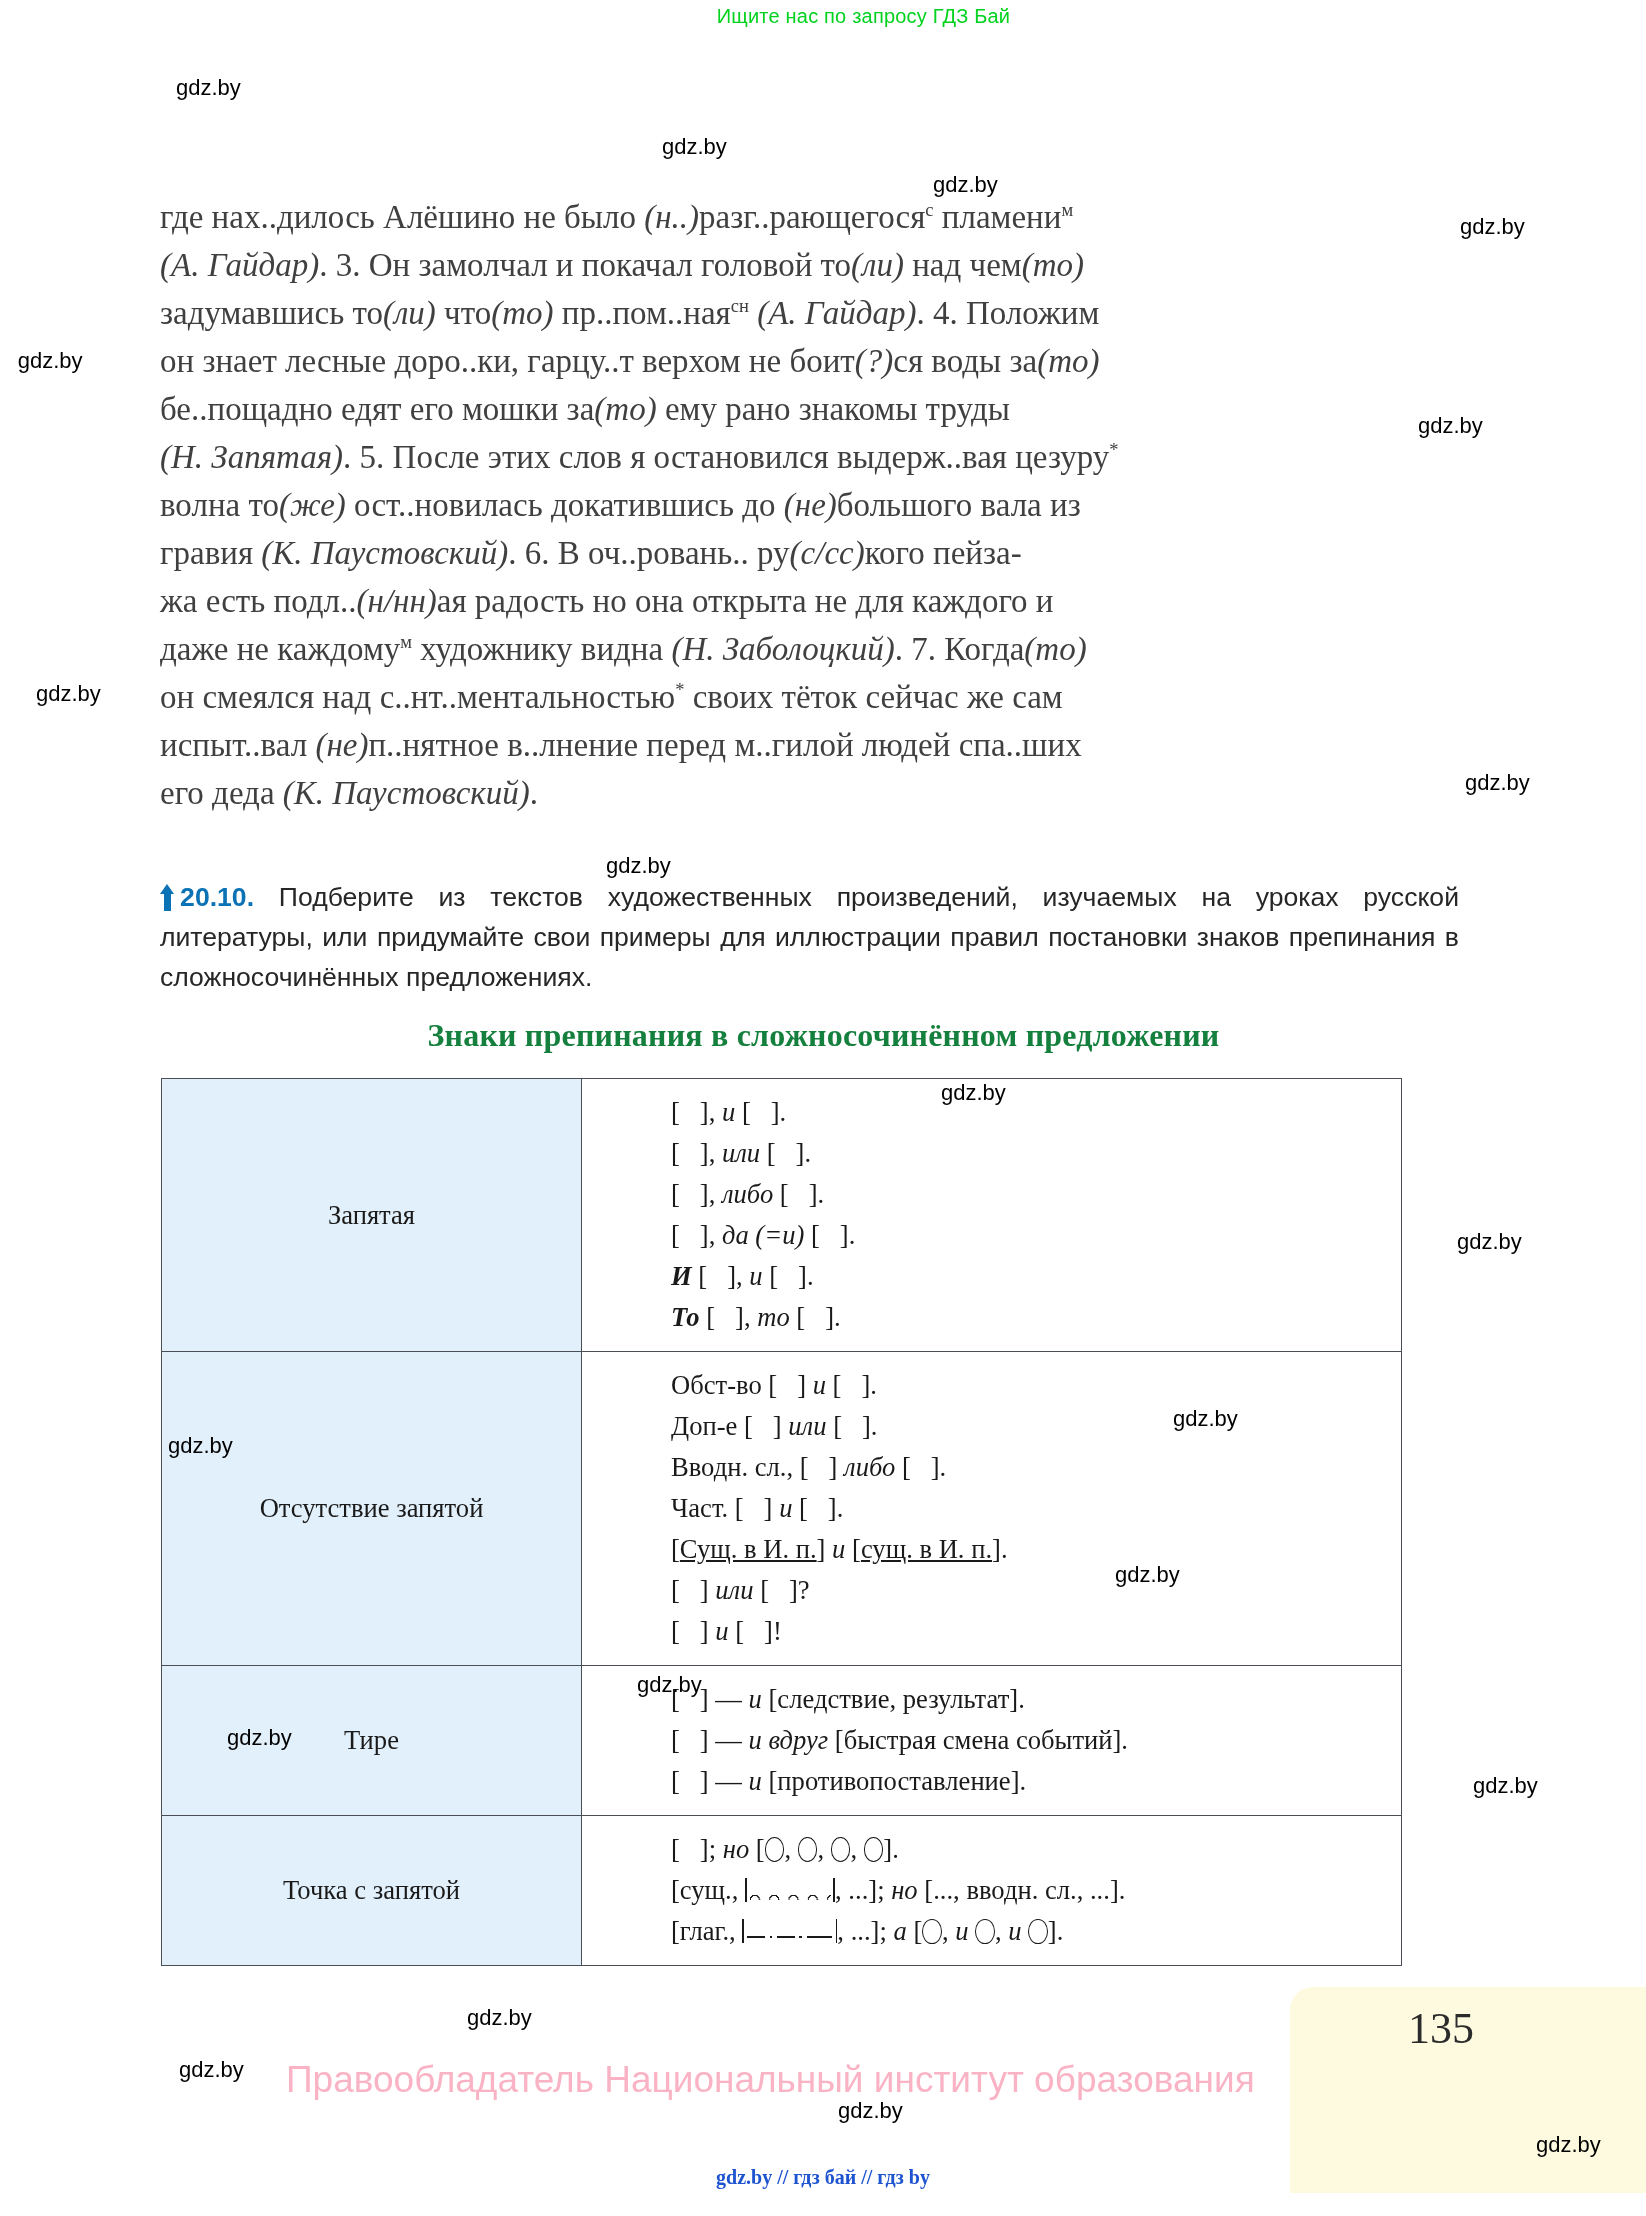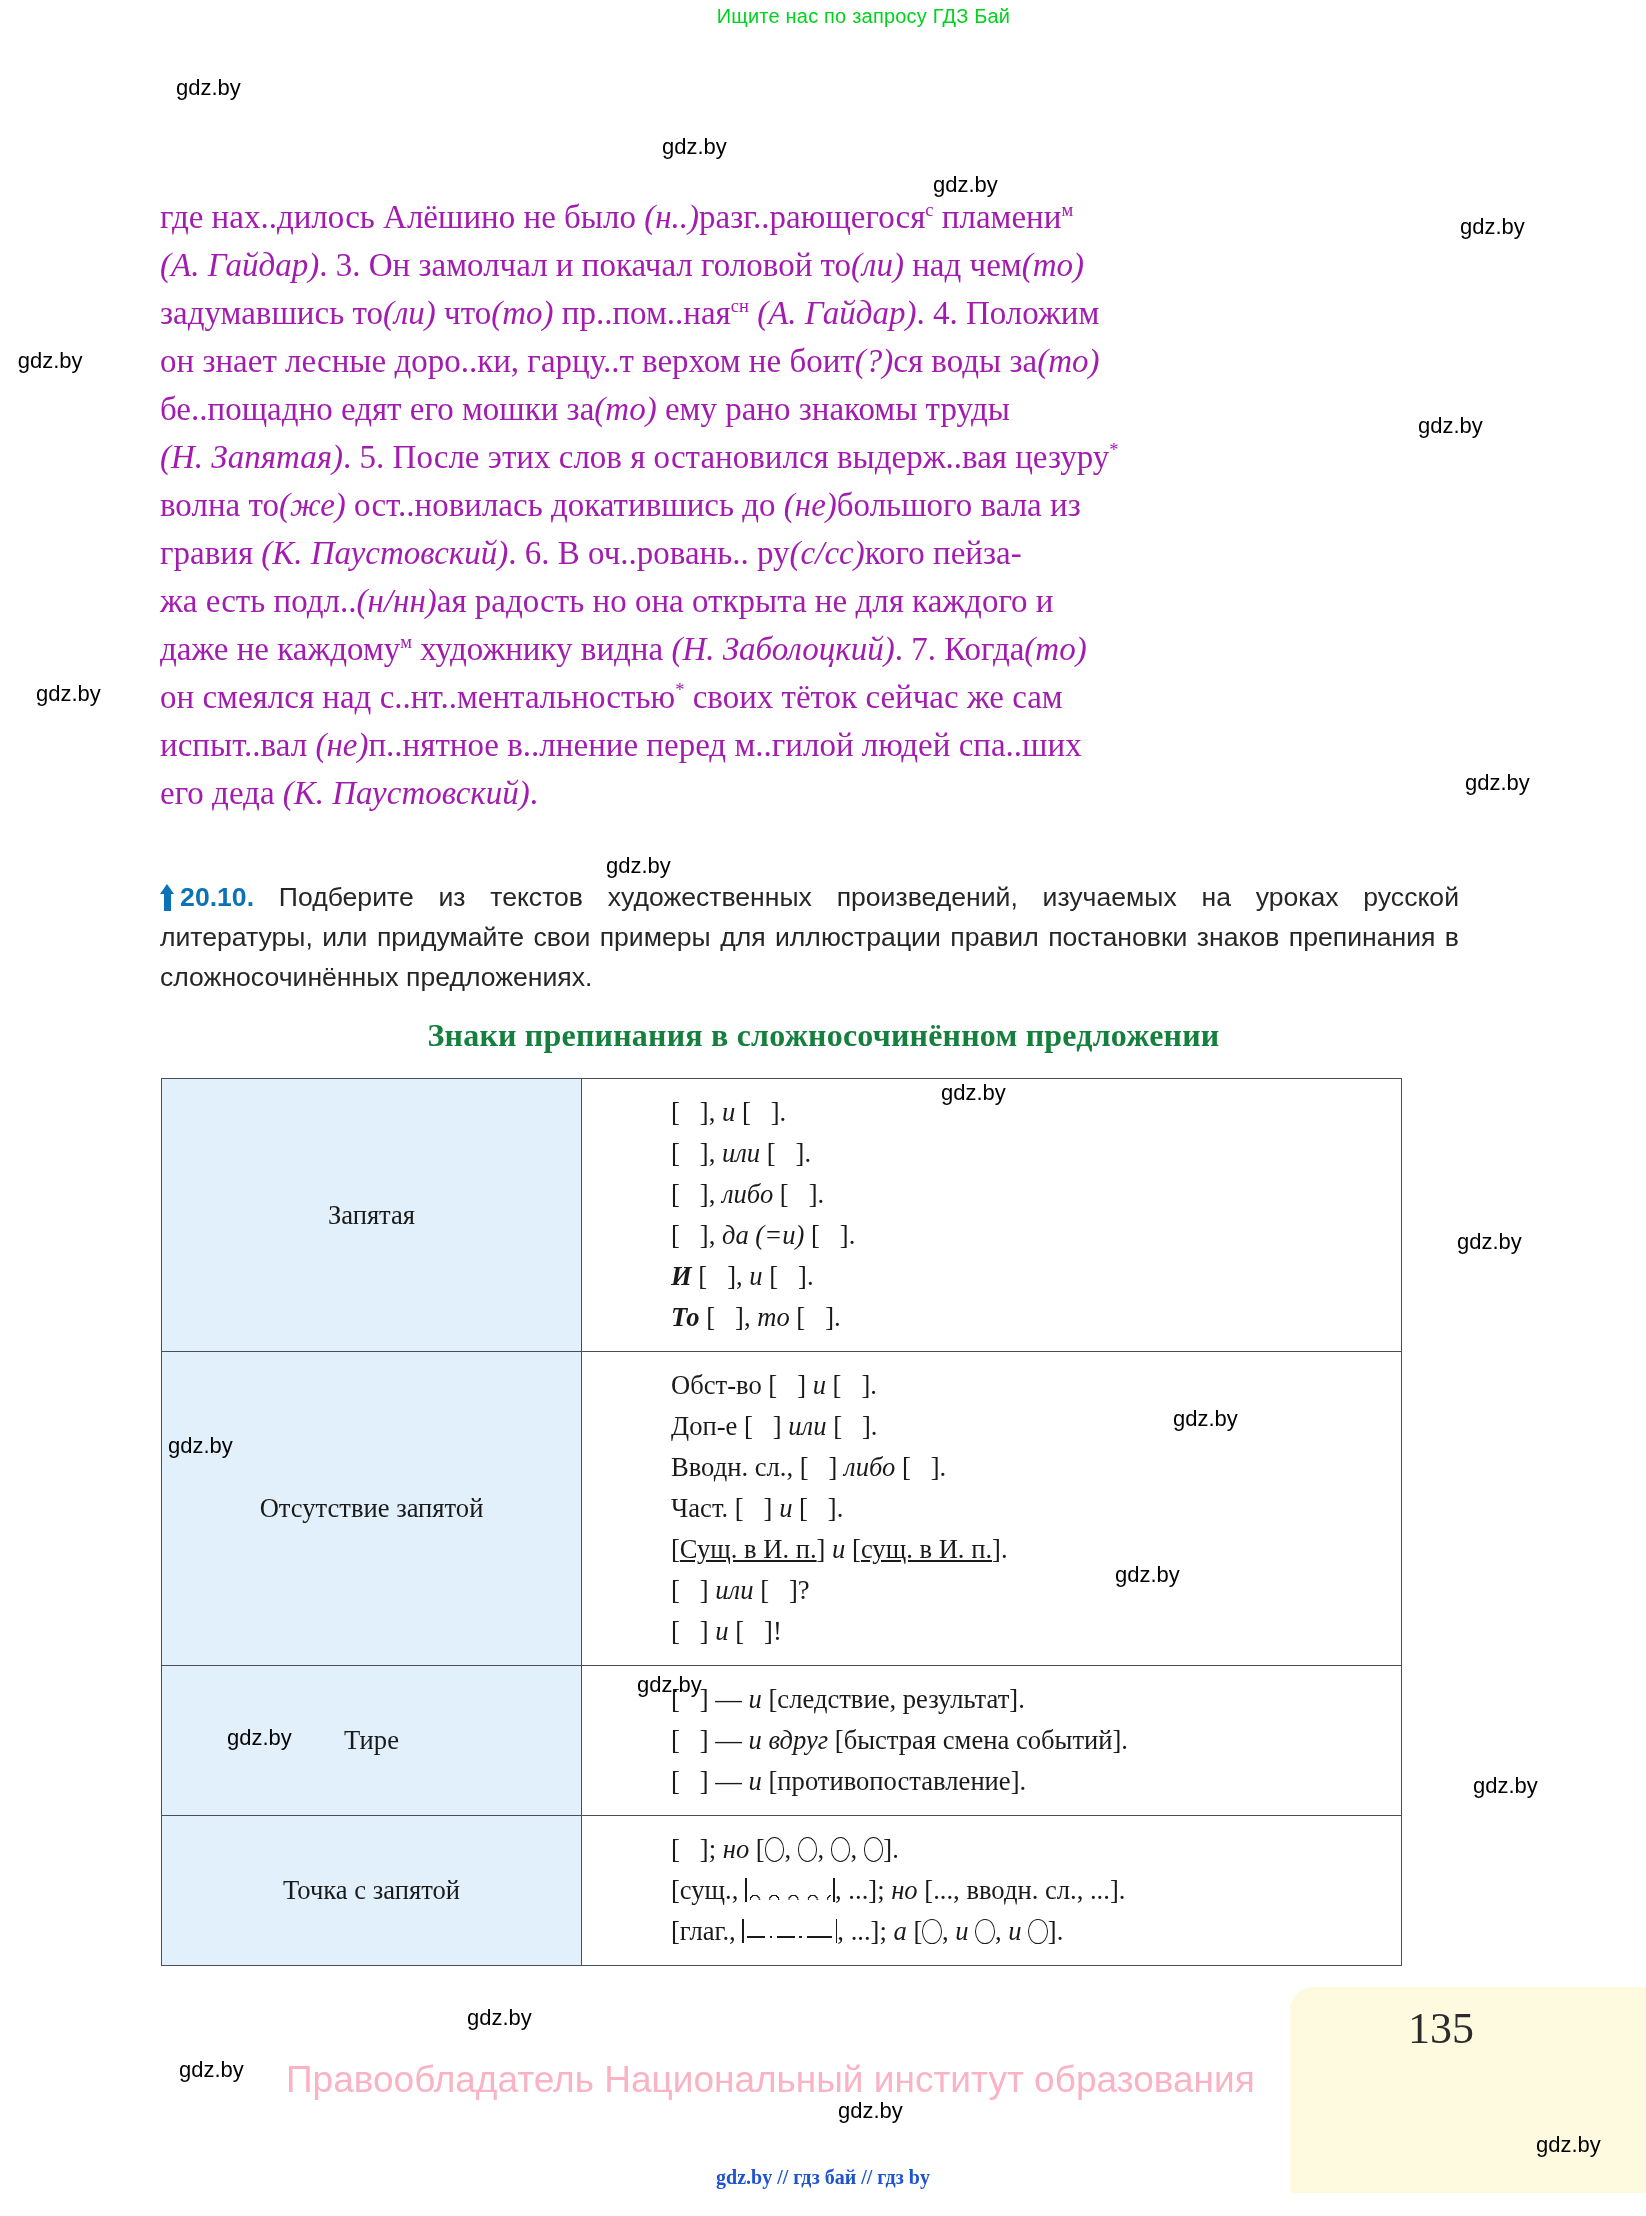--- a/index.html
+++ b/index.html
@@ -29,21 +29,21 @@
   }
   .wm-blue{
     position:absolute;color:#1f54d0;font-family:"Liberation Serif",serif;
     font-size:20px;white-space:nowrap;font-weight:700;
   }
 
   
   .exercise-text{
     position:absolute;left:160px;top:193px;width:1298px;
     font-family:"Liberation Serif",serif;font-size:33px;line-height:48px;
-    color:#a21caf;text-align:justify;
+    color:#404040;text-align:justify;
   }
   .exercise-text .ln{display:block;white-space:nowrap;}
   .exercise-text i{font-style:italic;}
   .exercise-text sup{font-size:18.5px;vertical-align:super;line-height:0;}
 
   
   .task{
     position:absolute;left:160px;top:877px;width:1299px;
     font-family:"Liberation Sans",sans-serif;font-size:26.6px;line-height:40px;
     color:#262626;text-align:justify;

